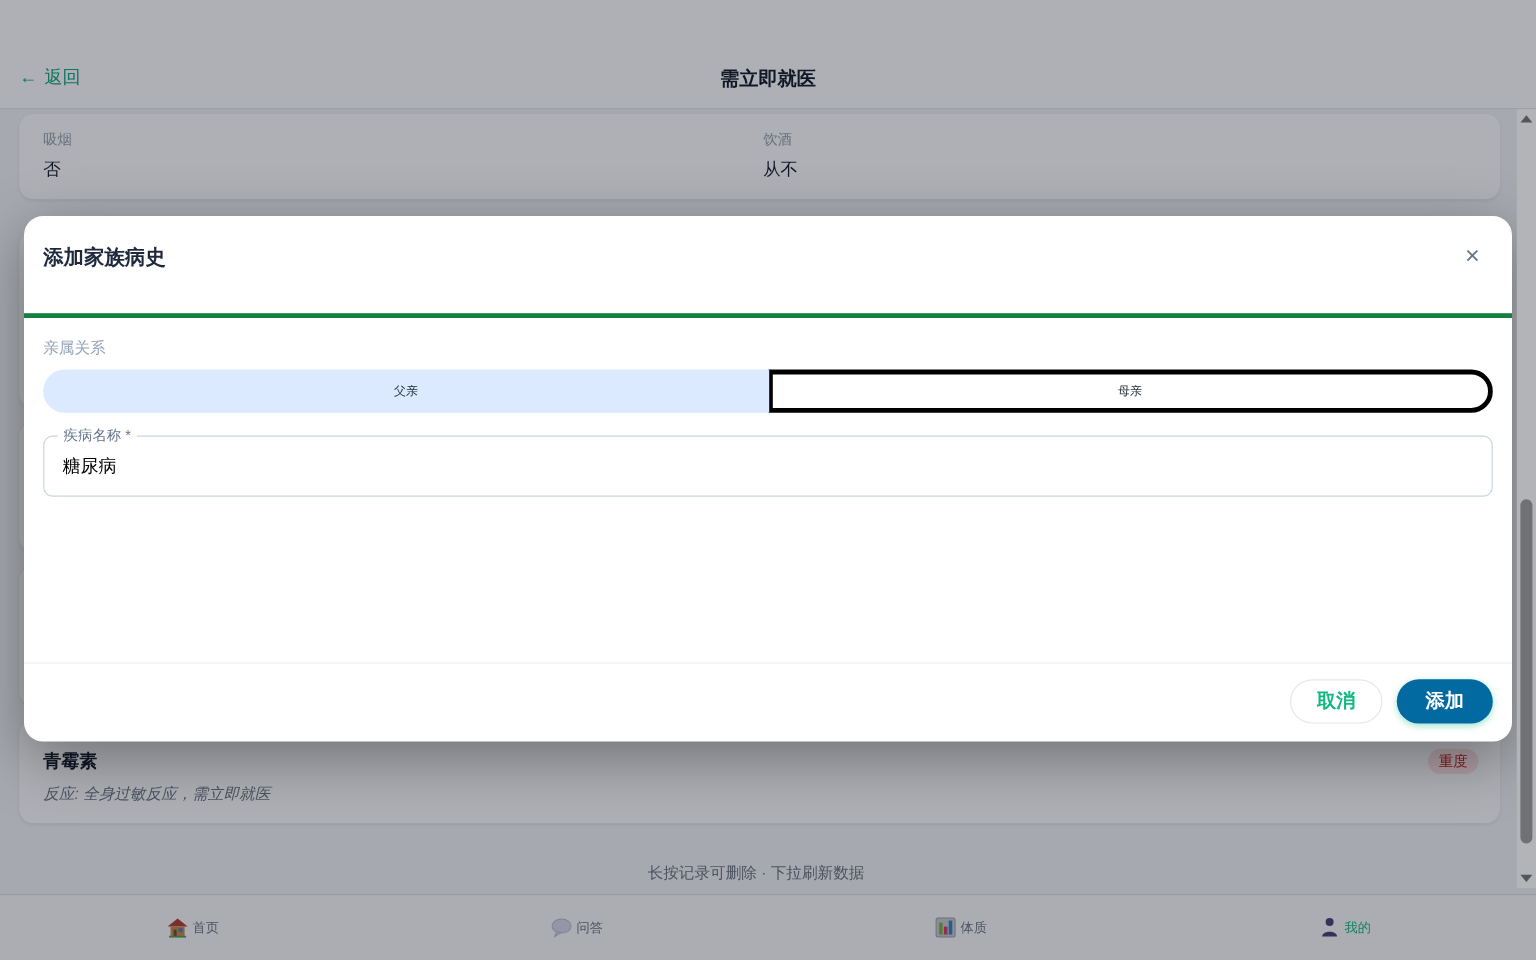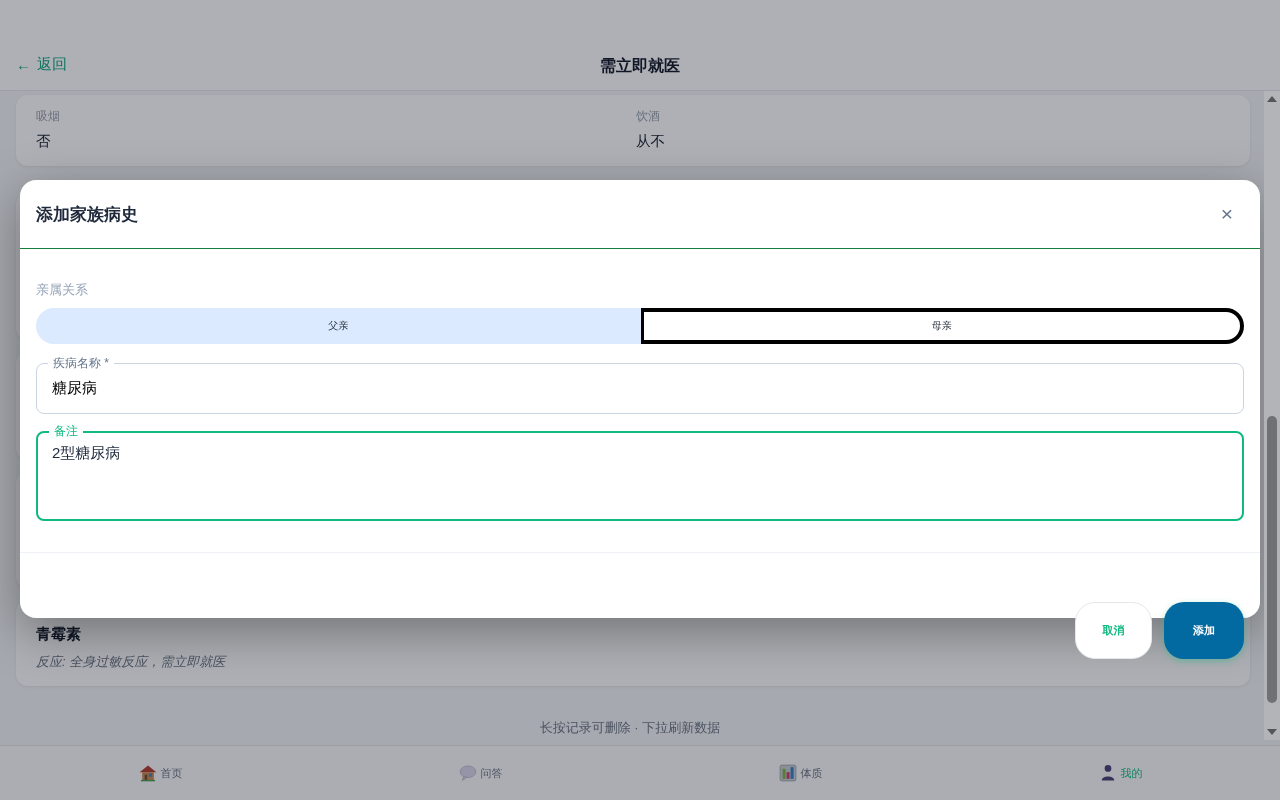--- a/index.html
+++ b/index.html
@@ -50,21 +50,21 @@
   .tab-label { font-size:11px; color:#6b7280; }
   .tab-item.active .tab-label { color:#10b981; }
   
   .overlay { position:absolute; inset:0; background:rgba(17,24,39,0.34); z-index:5; }
   
   .modal {
     position:absolute; left:20px; top:180px; width:1240px; height:438px;
     background:#ffffff; border-radius:16px; z-index:10;
     box-shadow:0 14px 50px rgba(0,0,0,0.35);
   }
-  .modal-header { position:relative; height:69px; border-bottom:1px solid #15803d;padding-left:12px; }
+  .modal-header { position:relative; height:85px; border-bottom:4px solid #15803d;padding-left:12px; }
   .modal-title { position:absolute; left:16px; top:0; line-height:69px; font-size:17px; font-weight:bold; color:#1e293b; }
   .modal-close {
     position:absolute; right:16px; top:17px; width:34px; height:34px;
     display:flex; align-items:center; justify-content:center;
     font-size:21px; color:#64748b; cursor:pointer; background:none; border:none;
     font-family:"Liberation Sans", sans-serif;
   }
   .relation-label { position:absolute; left:16px; top:101px; font-size:13px; color:#94a3b8; }
   .segments {
     position:absolute; left:16px; top:128px; width:1208px; height:36px;
@@ -89,21 +89,21 @@
   .field-notes .float-label { color:#10b981; top:-9px; }
   .outlined-field input {
     width:100%; height:100%; border:none; outline:none; background:transparent;
     padding:0 15px; font-size:15px; color:#000000; font-family:"Liberation Sans", sans-serif;
   }
   .outlined-field textarea {
     width:100%; height:100%; border:none; outline:none; background:transparent; resize:none;
     padding:11px 14px; font-size:15px; color:#1e293b; font-family:"Liberation Sans", sans-serif;
   }
   .footer-divider { position:absolute; left:0; right:0; top:372px; height:1px; background:#eef1f5; }
-  .btn { position:absolute; top:386px; height:57px; border-radius:20px; font-size:11px; font-weight:bold; cursor:pointer; font-family:"Liberation Sans", sans-serif;margin-top:36px; }
+  .btn { position:absolute; top:386px; height:37px; border-radius:20px; font-size:16px; font-weight:bold; cursor:pointer; font-family:"Liberation Sans", sans-serif; }
   .btn-cancel { right:108px; width:77px; background:#ffffff; border:1px solid #e5e7eb; color:#10b981; }
   .btn-submit { right:16px; width:80px; background:#0369a1; border:none; color:#ffffff; box-shadow:0 2px 6px rgba(16,185,129,0.4); }
   
   .scrollbar { position:absolute; right:0; top:91px; width:16px; height:649px; background:#b2b4b7; z-index:15; }
   .sb-arrow { position:absolute; left:0; width:16px; height:16px; display:flex; align-items:center; justify-content:center; }
   .sb-arrow.up { top:0; } .sb-arrow.down { bottom:0; }
   .tri-up { width:0; height:0; border-left:5px solid transparent; border-right:5px solid transparent; border-bottom:6px solid #53565a; }
   .tri-down { width:0; height:0; border-left:5px solid transparent; border-right:5px solid transparent; border-top:6px solid #53565a; }
   .sb-thumb { position:absolute; left:3px; width:10px; top:325px; height:287px; background:#6f7174; border-radius:5px; }
 </style>
@@ -194,24 +194,20 @@
     <div class="segments">
       <div class="segment selected">父亲</div>
       <div class="segment">母亲</div>
     </div>
 
     <div class="outlined-field field-disease">
       <span class="float-label">疾病名称 *</span>
       <input type="text" value="糖尿病" style="">
     </div>
 
-    <div class="outlined-field field-notes">
-      <span class="float-label">备注</span>
-      <textarea style="">2型糖尿病</textarea>
-    </div>
 
     <div class="footer-divider"></div>
     <button class="btn btn-cancel">取消</button>
     <button class="btn btn-submit">添加</button>
   </div>
 
   <div class="scrollbar">
     <div class="sb-arrow up">
         <div class="tri-up"></div>
       </div>

